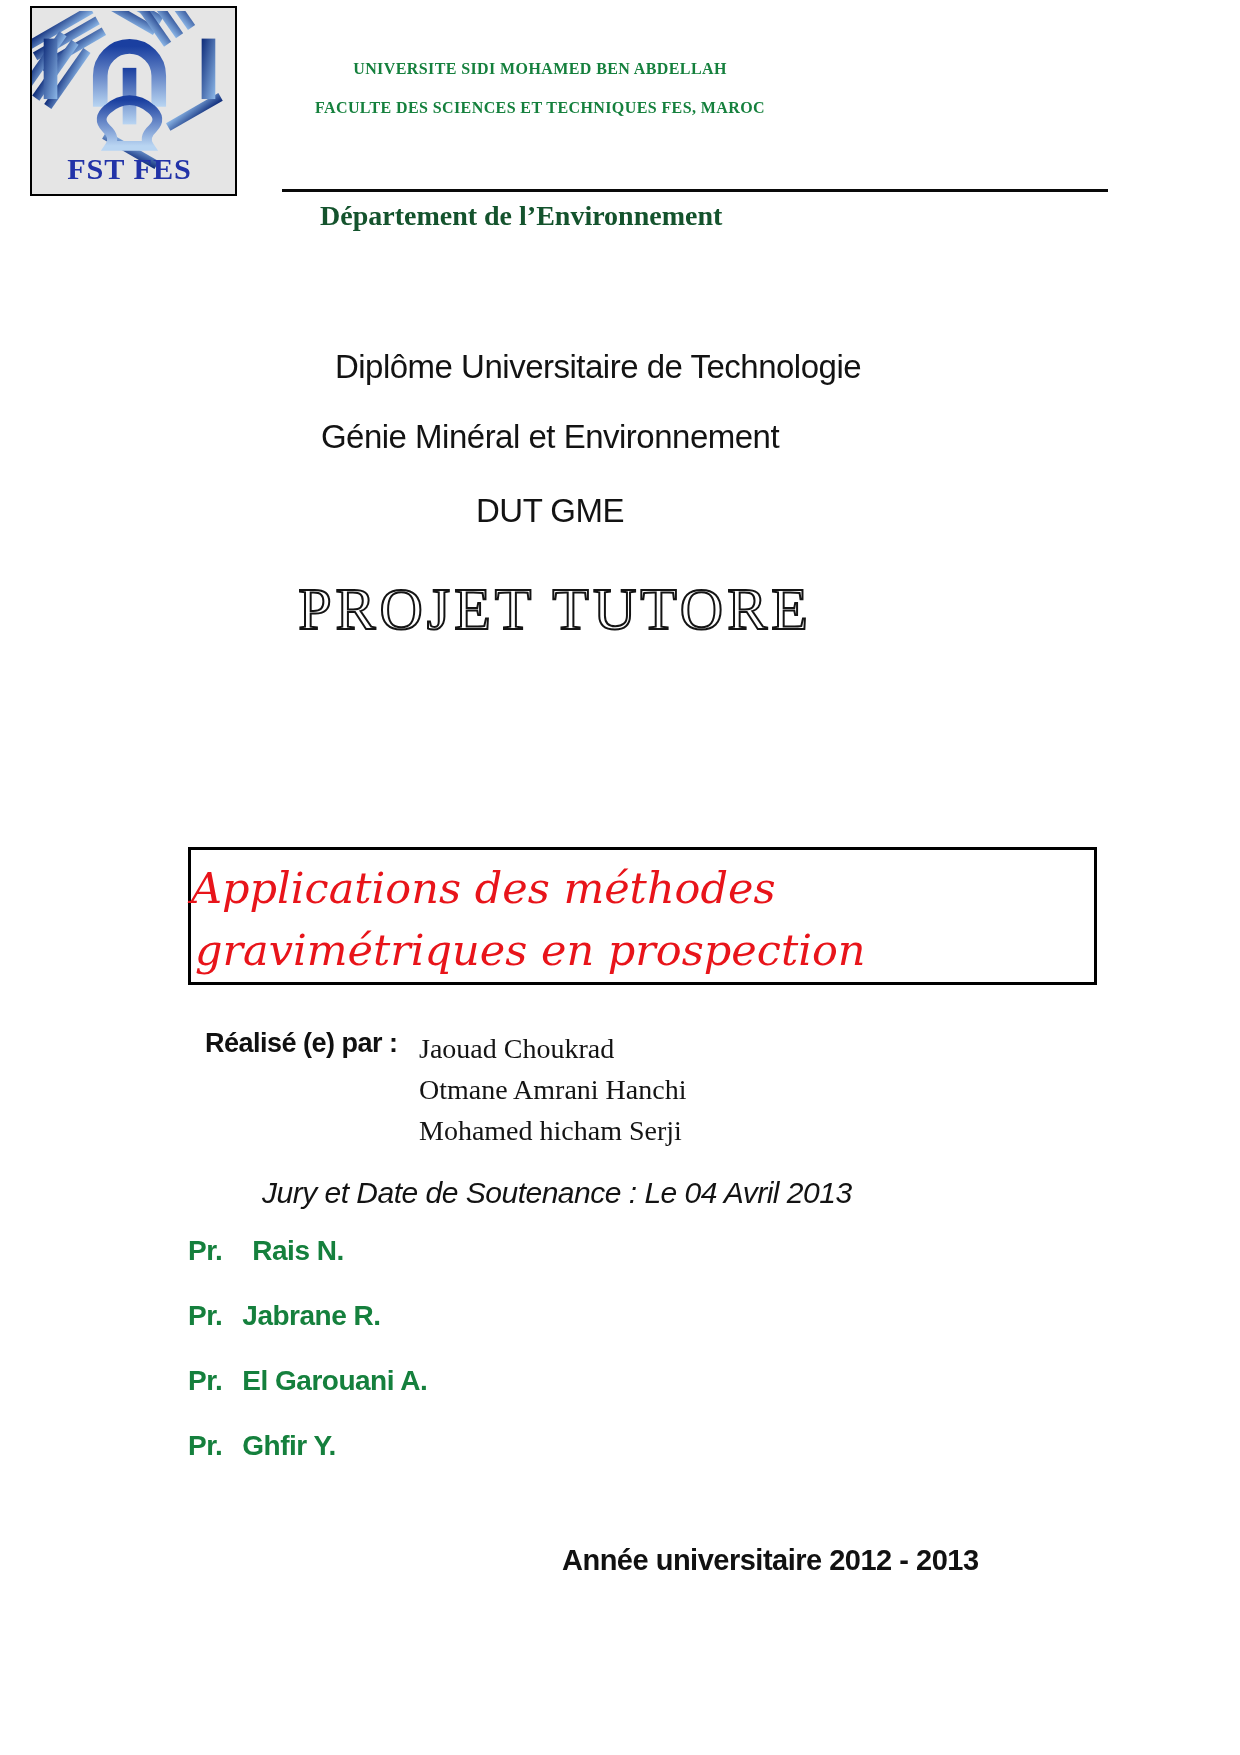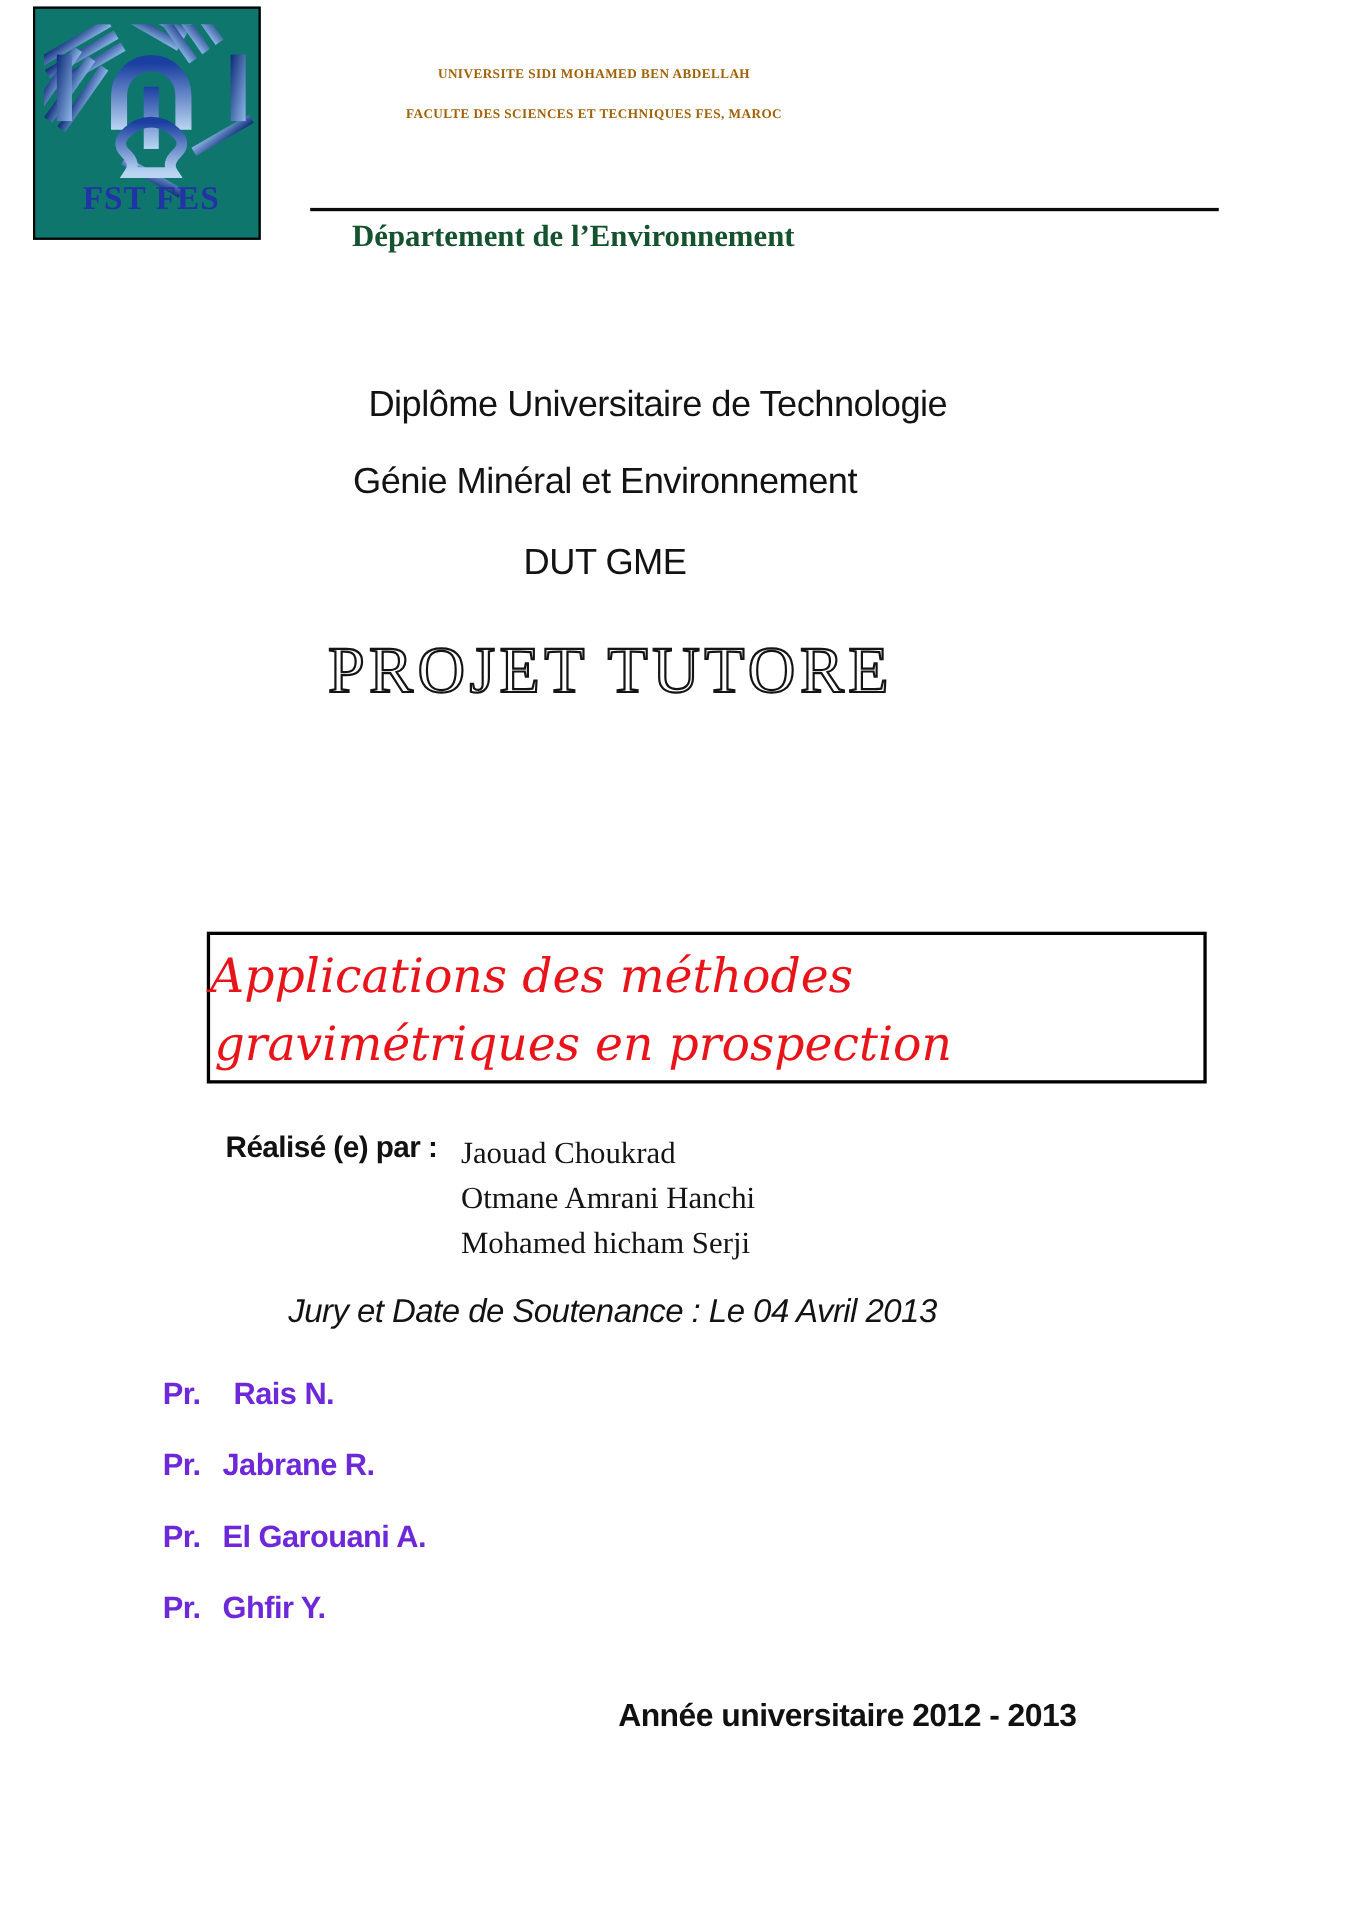--- a/index.html
+++ b/index.html
@@ -4,30 +4,30 @@
 <style>
   * { margin:0; padding:0; box-sizing:border-box; }
   html,body { background:#ffffff; }
   .page {
     position:relative; width:1240px; height:1755px; background:#ffffff;
     font-family:"Liberation Serif", serif; color:#141414; overflow:hidden;
   }
 
   
   .logo-box {
-    position:absolute; left:30px; top:6px; width:207px; height:212px;
-    border:2px solid #000; background:#0f766e;
-    display:flex; align-items:center; justify-content:flex-end;
+    position:absolute; left:30px; top:6px; width:207px; height:190px;
+    border:2px solid #000; background:#e5e5e5;
+    display:flex; align-items:center; justify-content:flex-start;
   }
 
   
   .header-block {
     position:absolute; left:255px; top:60px; width:570px; text-align:center;
-    font-family:"Liberation Serif", serif; font-weight:bold; font-size:12px;
-    letter-spacing:0.4px; color:#a16207;
+    font-family:"Liberation Serif", serif; font-weight:bold; font-size:16px;
+    letter-spacing:0.4px; color:#15803d;
   }
   .header-block .line2 { margin-top:21px; }
 
   .header-rule {
     position:absolute; left:282px; top:189px; width:826px; height:3px; background:#0a0a0a;
   }
 
   .department {
     position:absolute; left:320px; top:200px;
     font-family:"Liberation Serif", serif; font-weight:bold; font-size:28px; color:#14532d;
@@ -73,23 +73,23 @@
   }
 
   
   .jury-heading {
     position:absolute; left:262px; top:1176px;
     font-family:"Liberation Sans", sans-serif; font-style:italic; font-size:30px;
     letter-spacing:-0.5px; color:#131313;
   }
   .jury-list { position:absolute; left:148px; top:1218px; }
   .jury-item {
-    display:flex; height:65px; align-items:flex-end;
+    display:flex; height:65px; align-items:center;
     font-family:"Liberation Sans", sans-serif; font-weight:bold; font-size:28px;
-    letter-spacing:-0.5px; color:#6d28d9;
+    letter-spacing:-0.5px; color:#15803d;margin-left:40px;
   }
   .jury-item .jname { margin-left:20px; }
   .jury-item:first-child .jname { margin-left:30px; }
 
   
   .year {
     position:absolute; left:562px; top:1544px;
     font-family:"Liberation Sans", sans-serif; font-weight:bold; font-size:29px;
     letter-spacing:-0.5px; color:#111;
   }

